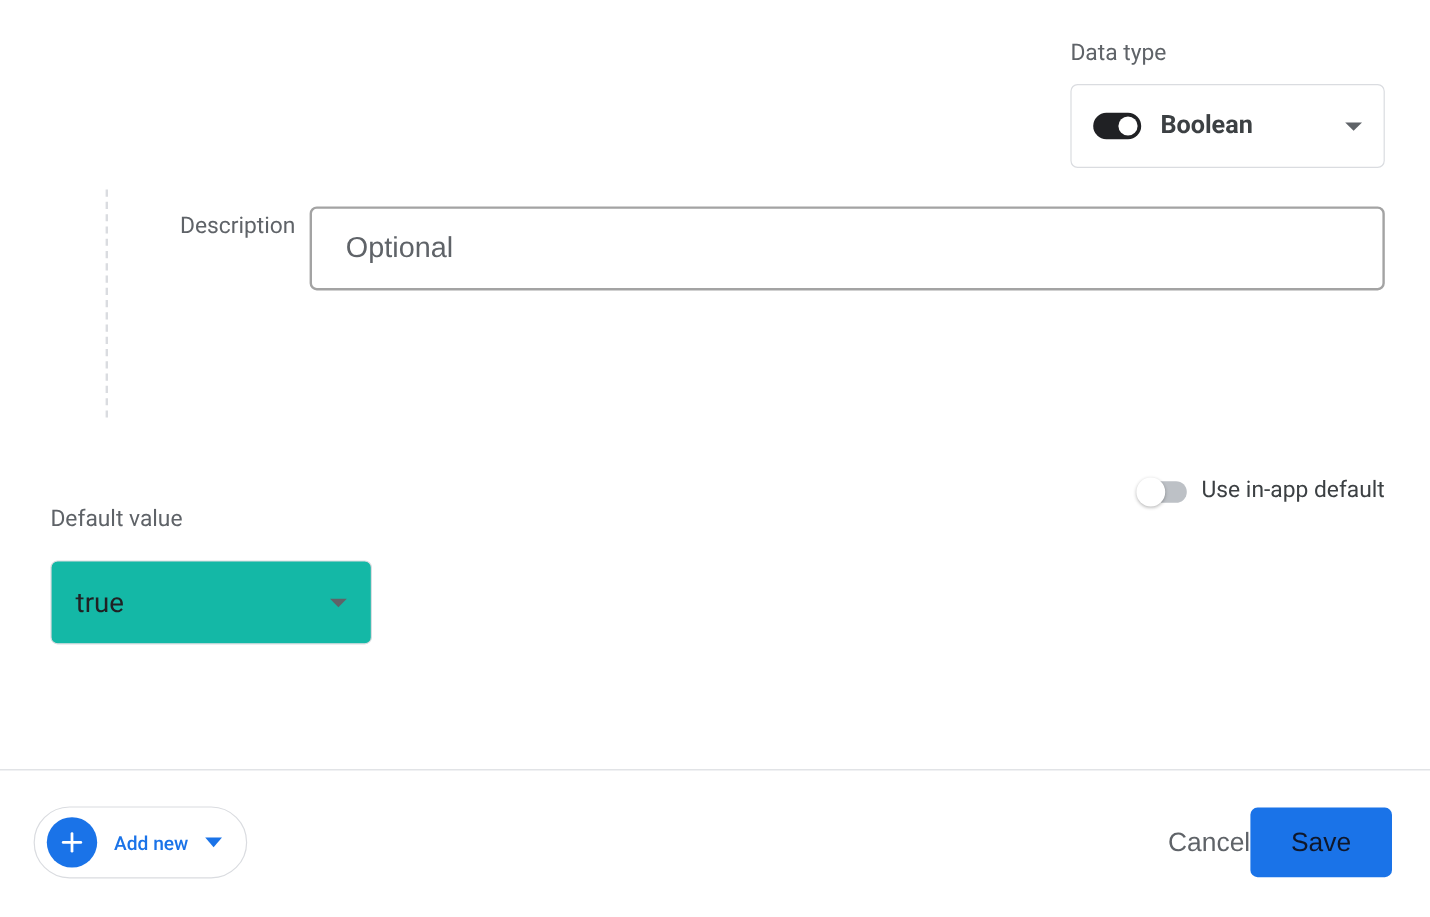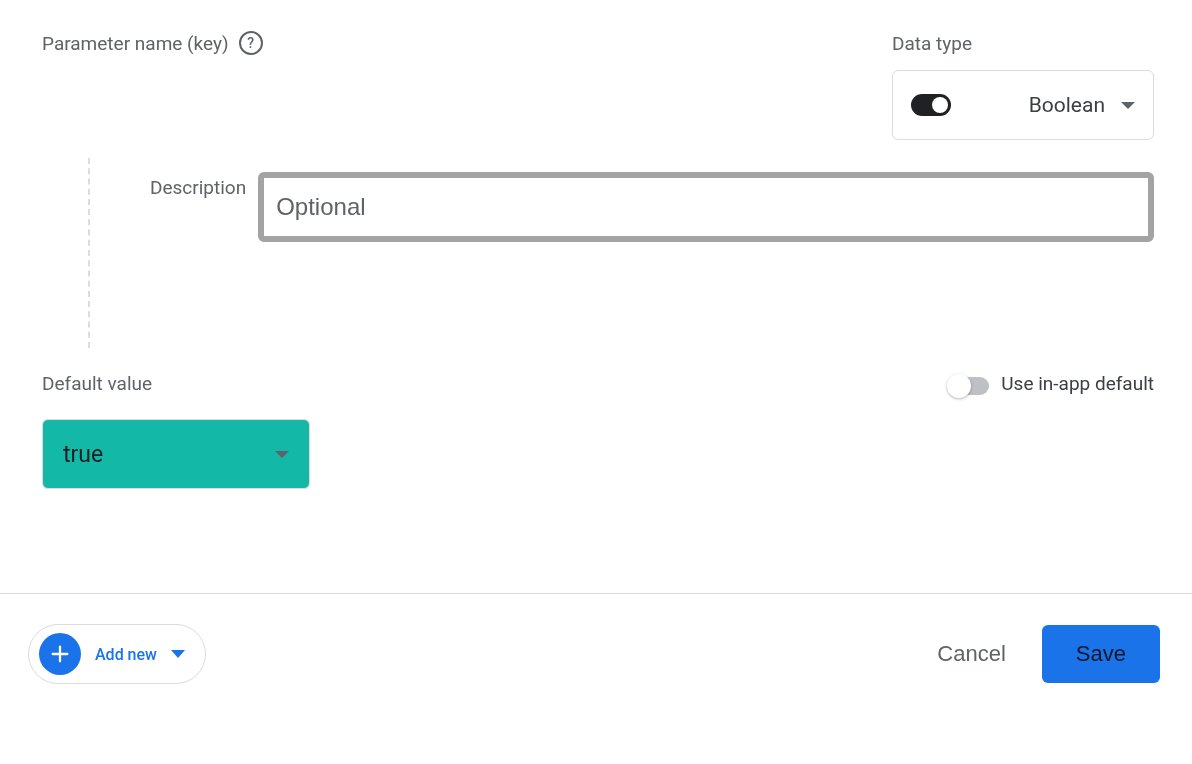--- a/index.html
+++ b/index.html
@@ -25,21 +25,20 @@
     .field-group {
       display: flex;
       flex-direction: column;
       gap: 12px;
     }
     .param-group {
       flex: 1;
     }
     .datatype-group {
       width: 262px;
-      text-align: right;
     }
     .field-label {
       font-size: 19px;
       color: #5f6368;
       display: flex;
       align-items: center;
       gap: 10px;
       height: 30px;
     }
     .help-icon-circle {
@@ -70,20 +69,21 @@
     .datatype-select {
       height: 70px;
       border: 1px solid #dadce0;
       border-radius: 6px;
       display: flex;
       align-items: center;
       padding: 0 18px;
       gap: 16px;
       cursor: pointer;
       background: #fff;
+      font-weight: bold;
     }
     .toggle-dark {
       width: 40px;
       height: 22px;
       background: #202124;
       border-radius: 11px;
       position: relative;
       flex-shrink: 0;
     }
     .toggle-dark::after {
@@ -122,40 +122,41 @@
     .description-group {
       flex: 1;
       display: flex;
       flex-direction: row;
       gap: 12px;
       padding-top: 14px;
     }
     .desc-input {
       width: 100%;
       height: 70px;
-      border: 6px solid #a3a3a3;
-      border-radius: 6px;
-      padding: 0 12px;
+      border: 2px solid #a3a3a3;
+      border-radius: 6px;
+      padding: 0 28px;
       font-size: 24px;
       color: #202124;
       background: #fff;
       outline: none;
     }
     .desc-input::placeholder {
       color: #5f6368;
     }
     .row-default {
       display: flex;
       justify-content: space-between;
       align-items: center;
       margin-top: 24px;
     }
     .default-label {
       font-size: 19px;
       color: #5f6368;
+      margin-top: 48px;
     }
     .in-app-toggle {
       display: flex;
       align-items: flex-end;
       gap: 12px;
     }
     .switch-off {
       width: 40px;
       height: 18px;
       background: #bdc1c6;
@@ -240,21 +241,20 @@
     .dropdown-arrow-blue {
       width: 0;
       height: 0;
       border-left: 7px solid transparent;
       border-right: 7px solid transparent;
       border-top: 8px solid #1a73e8;
     }
     .footer-actions {
       display: flex;
       align-items: center;
-      gap: 36px;
     }
     .cancel-btn {
       font-size: 22px;
       color: #5f6368;
       font-weight: 500;
       background: none;
       border: none;
       cursor: pointer;
     }
     .save-btn {
@@ -267,24 +267,20 @@
       padding: 16px 34px;
       cursor: pointer;
     }
   </style>
 </head>
 <body>
 
 <div class="container">
   <div class="row1">
     <div class="field-group param-group">
-      <label class="field-label">
-        <span>Parameter name (key)</span>
-        <span class="help-icon-circle">?</span>
-      </label>
     </div>
     <div class="field-group datatype-group">
       <label class="field-label">Data type</label>
       <div class="datatype-select">
         <span class="toggle-dark"></span>
         <span class="datatype-text">Boolean</span>
         <span class="dropdown-arrow"></span>
       </div>
     </div>
   </div>

